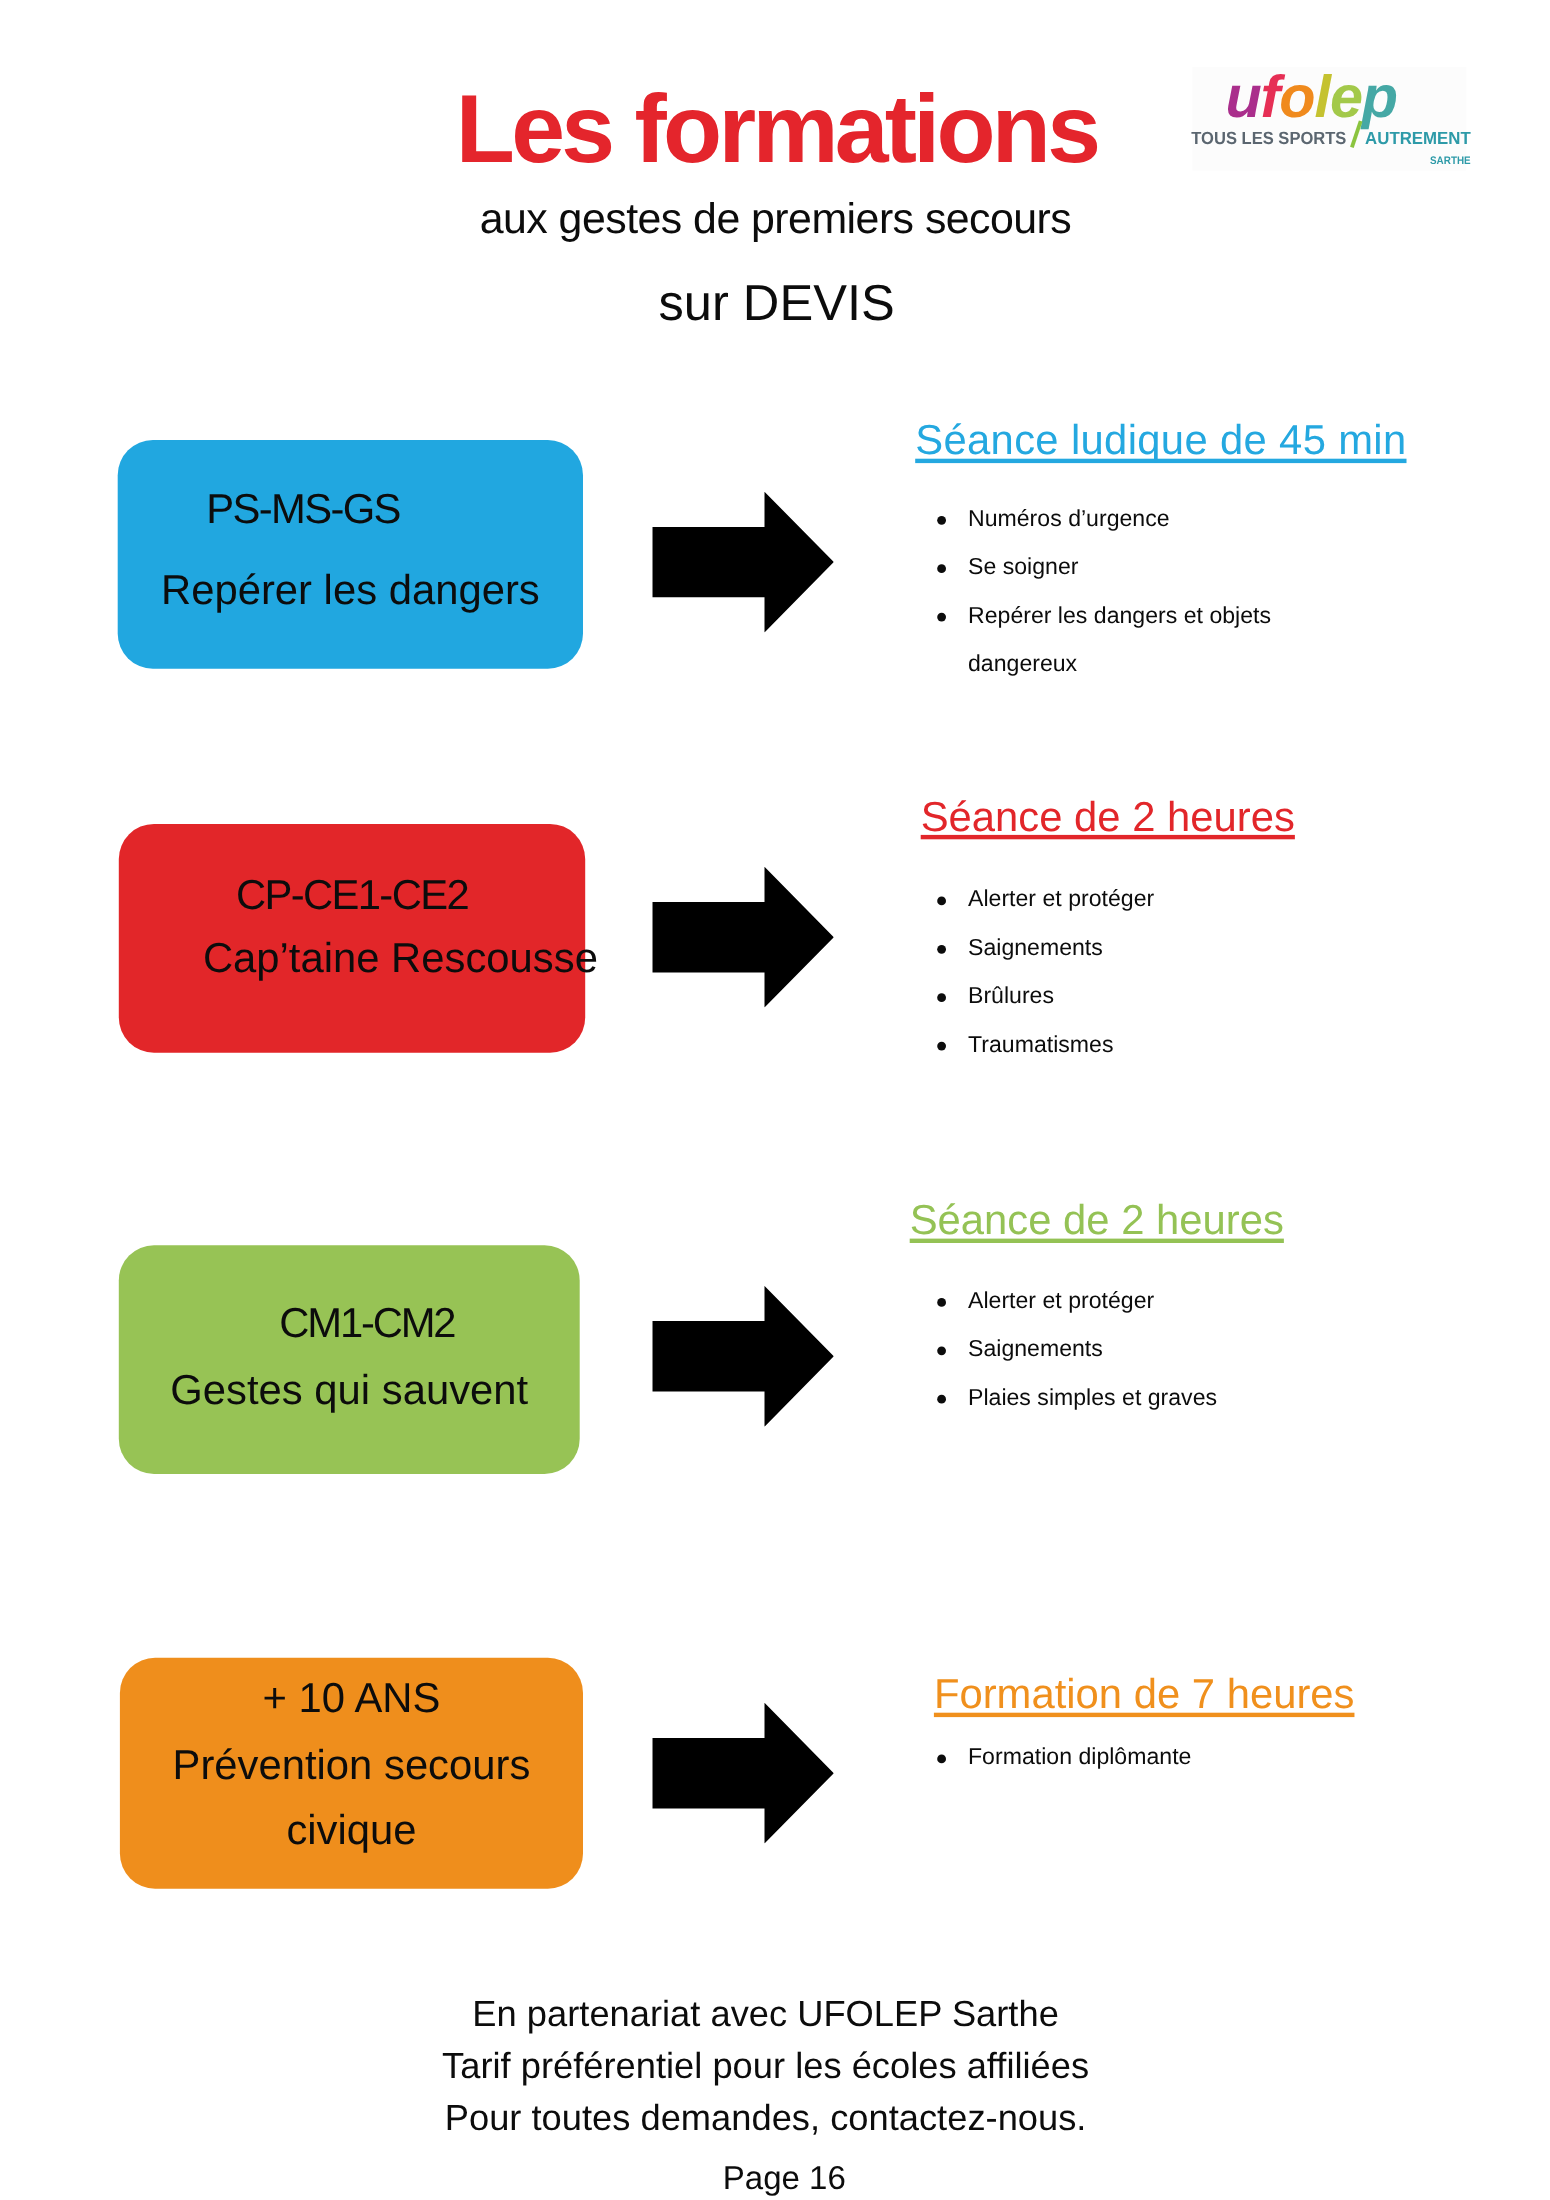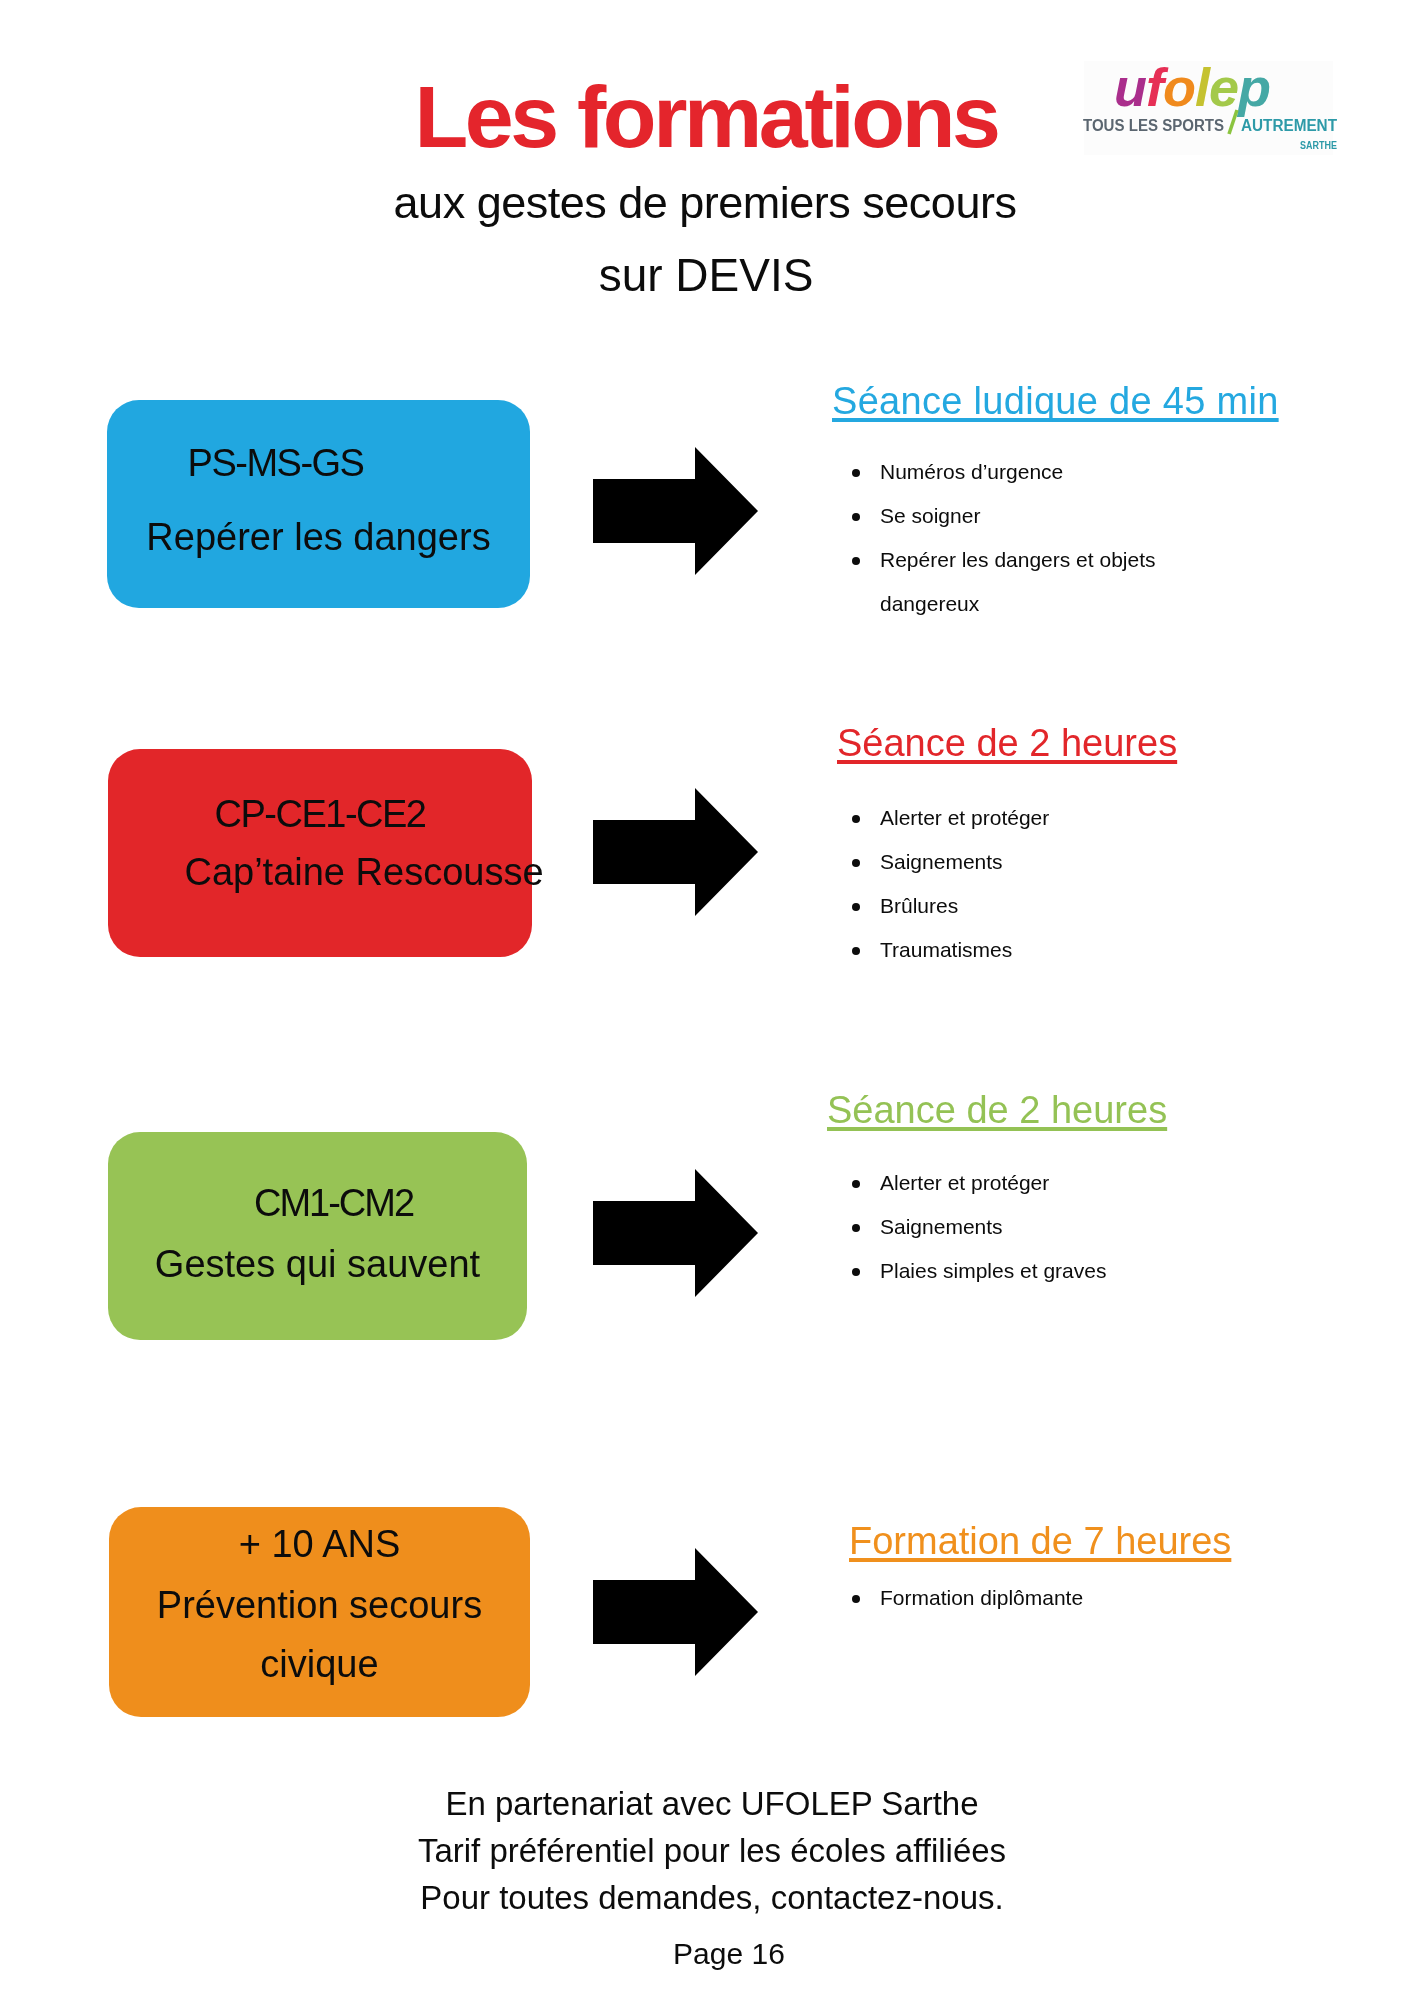--- a/index.html
+++ b/index.html
@@ -1,34 +1,34 @@
 <!DOCTYPE html>
 <html><head>
 <meta charset="utf-8">
 <style>
   html,body{margin:0;padding:0;}
   body{width:1409px;height:2000px;position:relative;background:#ffffff;
        font-family:"Liberation Sans", sans-serif;color:#0c0c0c;overflow:hidden;}
   .abs{position:absolute;}
   .ctr{text-align:center;}
   .title{left:0;top:73px;width:1412px;font-size:88px;line-height:1;color:#e4252c;font-weight:bold;letter-spacing:-3.4px;}
-  .sub1{left:0;top:180px;width:1410px;font-size:45px;line-height:1;letter-spacing:-0.5px;}
+  .sub1{left:0;top:180px;width:1410px;font-size:39px;line-height:1;letter-spacing:-0.5px;}
   .sub2{left:0;top:252px;width:1412px;font-size:46px;line-height:1;}
   .box{border-radius:32px;color:#0c0c0c;}
   .bline{line-height:1;font-size:38px;text-align:center;}
   .head{line-height:1;font-size:38px;font-weight:normal;}
   .head span{text-decoration:underline;text-decoration-thickness:4px;text-underline-offset:4px;text-decoration-skip-ink:none;}
   .blu{color:#24a8e0;}
   .red{color:#e2262a;}
   .grn{color:#94c255;}
   .org{color:#f0901d;}
   .bullets{font-size:21px;line-height:44px;}
   .li{position:relative;padding-left:30px;white-space:nowrap;}
   .li::before{content:'';position:absolute;left:2px;top:19px;width:8px;height:8px;border-radius:50%;background:#0c0c0c;}
-  .bot{left:16px;width:1392px;font-size:33px;line-height:1;}
+  .bot{left:0;width:1392px;font-size:33px;line-height:1;margin-top:27px;}
 </style>
 </head>
 <body>
   <div class="abs title ctr">Les formations</div>
   <div class="abs sub1 ctr">aux gestes de premiers secours</div>
   <div class="abs sub2 ctr">sur DEVIS</div>
 
   <svg class="abs" style="left:1078px;top:55px;" width="280" height="110" viewBox="0 0 280 110">
     <rect x="6" y="6" width="249" height="94" fill="#fcfcfc"></rect>
     <text x="36" y="51" font-family="Liberation Sans" font-size="54" font-weight="bold" font-style="italic" letter-spacing="-1">

